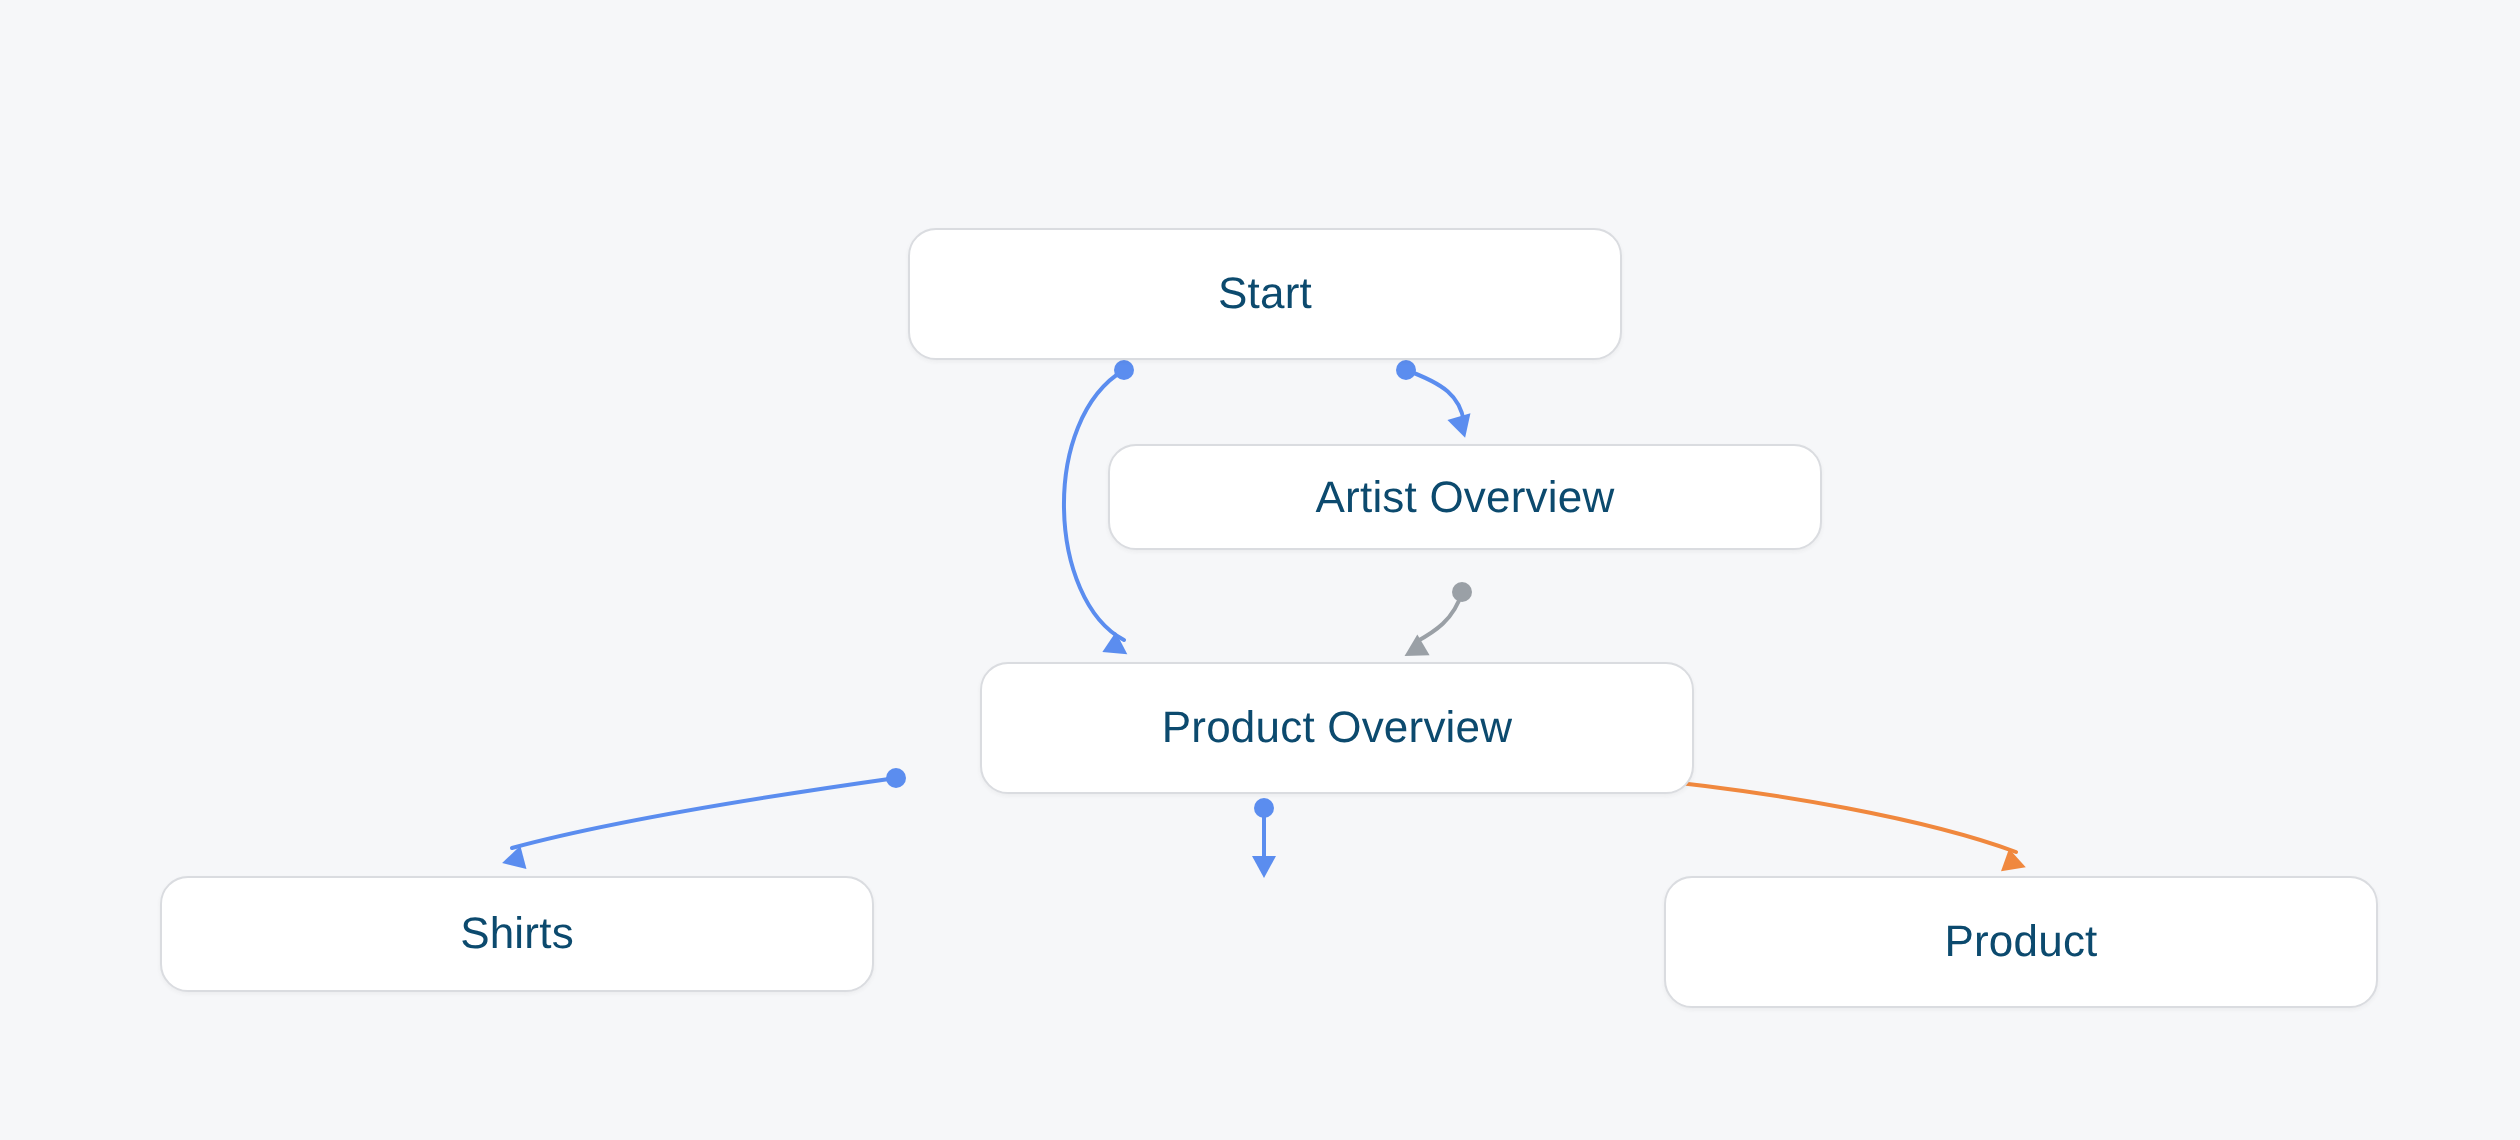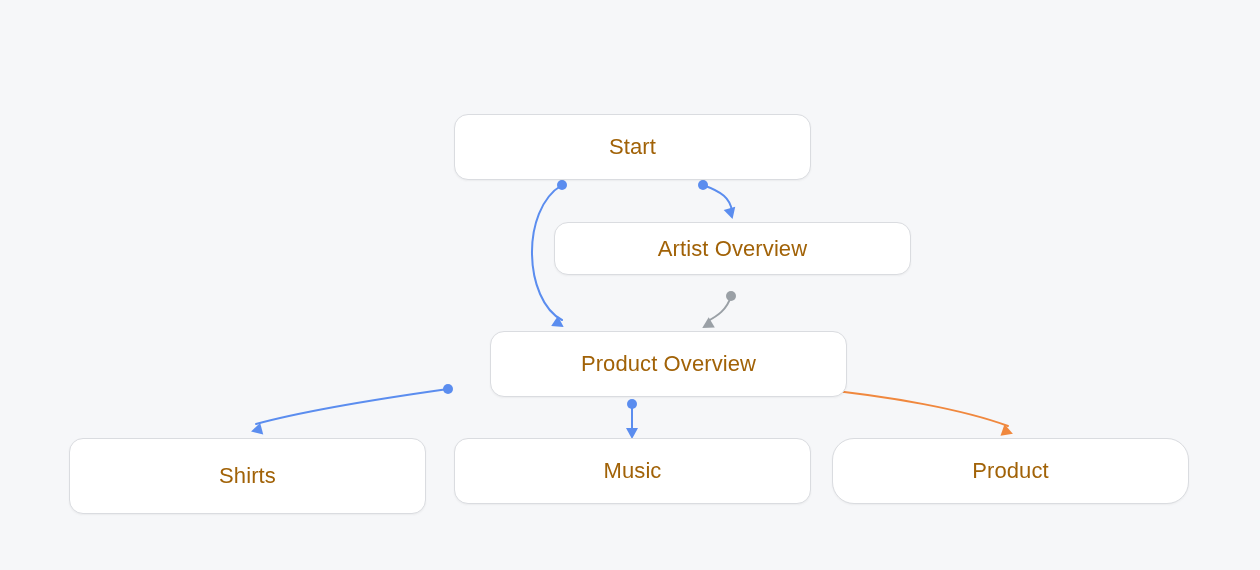--- a/index.html
+++ b/index.html
@@ -34,21 +34,21 @@
     border: 1px solid #dadce0;
     border-radius: 14px;
     display: flex;
     align-items: center;
     justify-content: center;
     box-shadow: 0 1px 2px rgba(60,64,67,0.06);
   }
   .flow-node-label {
     font-size: 22px;
     font-weight: 500;
-    color: #a16207;
+    color: #0c4a6e;
     letter-spacing: 0.1px;
     line-height: 1;
     white-space: nowrap;
   }
   .node-start      { left: 454px; top: 114px; width: 357px; height: 66px; }
   .node-artist     { left: 554px; top: 222px; width: 357px; height: 66px; }
   .node-productov  { left: 454px; top: 331px; width: 357px; height: 66px; margin-left: 36px; }
   .node-shirts     { left: 76px;  top: 438px; width: 357px; height: 66px; }
   .node-music      { left: 454px; top: 438px; width: 357px; height: 66px; }
   .node-product    { left: 832px; top: 438px; width: 357px; height: 66px; }
@@ -86,25 +86,22 @@
   </div>
 
   <div class="flow-node node-artist" style="left: 554px; top: 222px; width: 357px; height: 53px;">
     <span class="flow-node-label">Artist Overview</span>
   </div>
 
   <div class="flow-node node-productov" style="left: 454px; top: 331px; width: 357px; height: 66px;">
     <span class="flow-node-label">Product Overview</span>
   </div>
 
-  <div class="flow-node node-shirts" style="left: 69px; top: 438px; width: 357px; height: 76px;">
+  <div class="flow-node node-shirts" style="left: 80px; top: 438px; width: 357px; height: 58px;">
     <span class="flow-node-label">Shirts</span>
   </div>
 
-  <div class="flow-node node-music" style="left: 454px; top: 438px; width: 357px; height: 66px;">
-    <span class="flow-node-label">Music</span>
-  </div>
 
-  <div class="flow-node node-product" style="left: 832px; top: 438px; width: 357px; height: 66px; border-radius: 22px;">
+  <div class="flow-node node-product" style="left: 832px; top: 438px; width: 357px; height: 66px;">
     <span class="flow-node-label">Product</span>
   </div>
 
 </div>
 
 </body></html>

